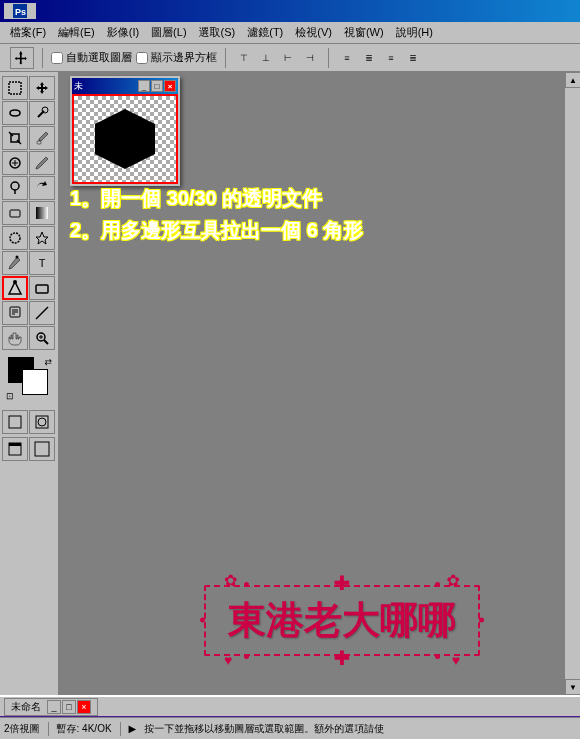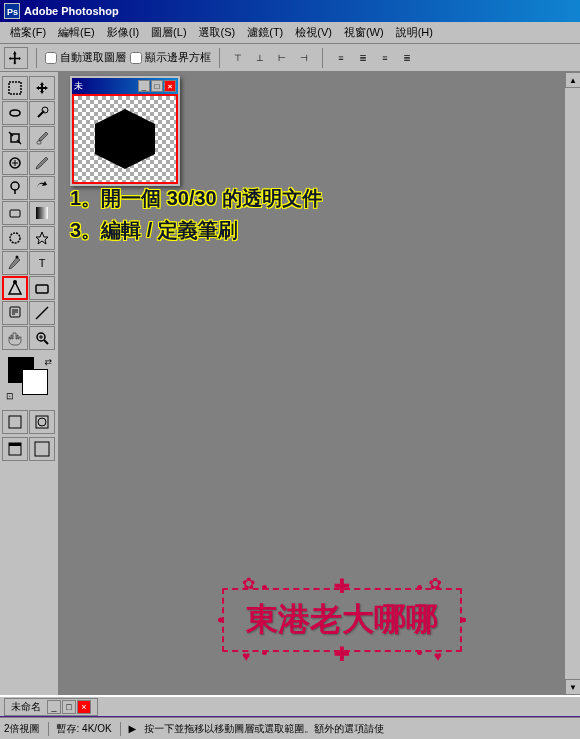--- a/index.html
+++ b/index.html
@@ -17,21 +17,21 @@
     #title-bar {
       background: linear-gradient(to right, #000080, #1084d0);
       color: white;
       height: 22px;
       display: flex;
       align-items: center;
       padding: 0 4px;
       gap: 4px;
     }
     #title-bar .app-icon {
-      width: 16px;
+      width: 32px;
       height: 16px;
       background: #c0c0c0;
       font-size: 9px;
       display: flex;
       align-items: center;
       justify-content: center;
       color: #000080;
       font-weight: bold;
     }
     #title-bar .title-text {
@@ -55,21 +55,21 @@
       cursor: pointer;
       white-space: nowrap;
     }
 
     
     #toolbar {
       background: #c0c0c0;
       height: 28px;
       display: flex;
       align-items: center;
-      padding: 2px 4px;
+      padding: 2px 10px;
       border-bottom: 1px solid #808080;
       gap: 4px;
     }
     .toolbar-btn {
       width: 24px;
       height: 22px;
       background: #c0c0c0;
       border: 1px solid #808080;
       display: flex;
       align-items: center;
@@ -213,21 +213,21 @@
     
     #instructions {
       position: absolute;
       top: 110px;
       left: 10px;
       right: 10px;
     }
     .instr-line {
       font-size: 20px;
       font-weight: bold;
-      color: #0f172a;
+      color: #ffffff;
       text-shadow: 1px 1px 0 #ffff00, -1px -1px 0 #ffff00, 1px -1px 0 #ffff00, -1px 1px 0 #ffff00;
       line-height: 1.6;
       font-family: Arial, sans-serif;
     }
 
     
     #banner-area {
       position: absolute;
       bottom: 30px;
       left: 60px;
@@ -237,21 +237,21 @@
       align-items: center;
       justify-content: center;
     }
     #banner-content {
       position: relative;
       display: flex;
       align-items: center;
       justify-content: center;
     }
     .banner-text {
-      font-size: 32px;
+      font-size: 38px;
       font-weight: bold;
       color: #cc0044;
       font-family: Arial, sans-serif;
       text-shadow: 1px 1px 2px rgba(0,0,0,0.3);
       position: relative;
       z-index: 2;
     }
 
     
     .deco-cross {
@@ -373,21 +373,20 @@
 </head>
 <body>
 
 <div id="title-bar">
   <div class="app-icon">
     <svg width="14" height="14" viewBox="0 0 14 14">
       <rect width="14" height="14" fill="#003399"></rect>
       <text x="2" y="11" font-size="9" fill="white" font-weight="bold">Ps</text>
     </svg>
   </div>
-  <span class="title-text">Adobe Photoshop</span>
 </div>
 
 <div id="menu-bar">
   <span class="menu-item">檔案(F)</span>
   <span class="menu-item">編輯(E)</span>
   <span class="menu-item">影像(I)</span>
   <span class="menu-item">圖層(L)</span>
   <span class="menu-item">選取(S)</span>
   <span class="menu-item">濾鏡(T)</span>
   <span class="menu-item">檢視(V)</span>
@@ -641,21 +640,21 @@
           <div class="doc-ctrl-btn close">×</div>
         </div>
       </div>
       <div class="doc-canvas">
         <div class="hexagon"></div>
       </div>
     </div>
 
     <div id="instructions">
       <div class="instr-line">1。開一個 30/30 的透明文件</div>
-      <div class="instr-line">3。編輯 / 定義筆刷</div>
+      <div class="instr-line">2。用多邊形互具拉出一個 6 角形</div>
     </div>
 
     <div id="banner-area">
       <div id="banner-content">
 
         <div style="position:relative; padding:10px 24px;">
           
           <div style="position:absolute; top:0; left:0; right:0; bottom:0; border:2px dashed #cc0044; border-radius:2px;"></div>
           
           

